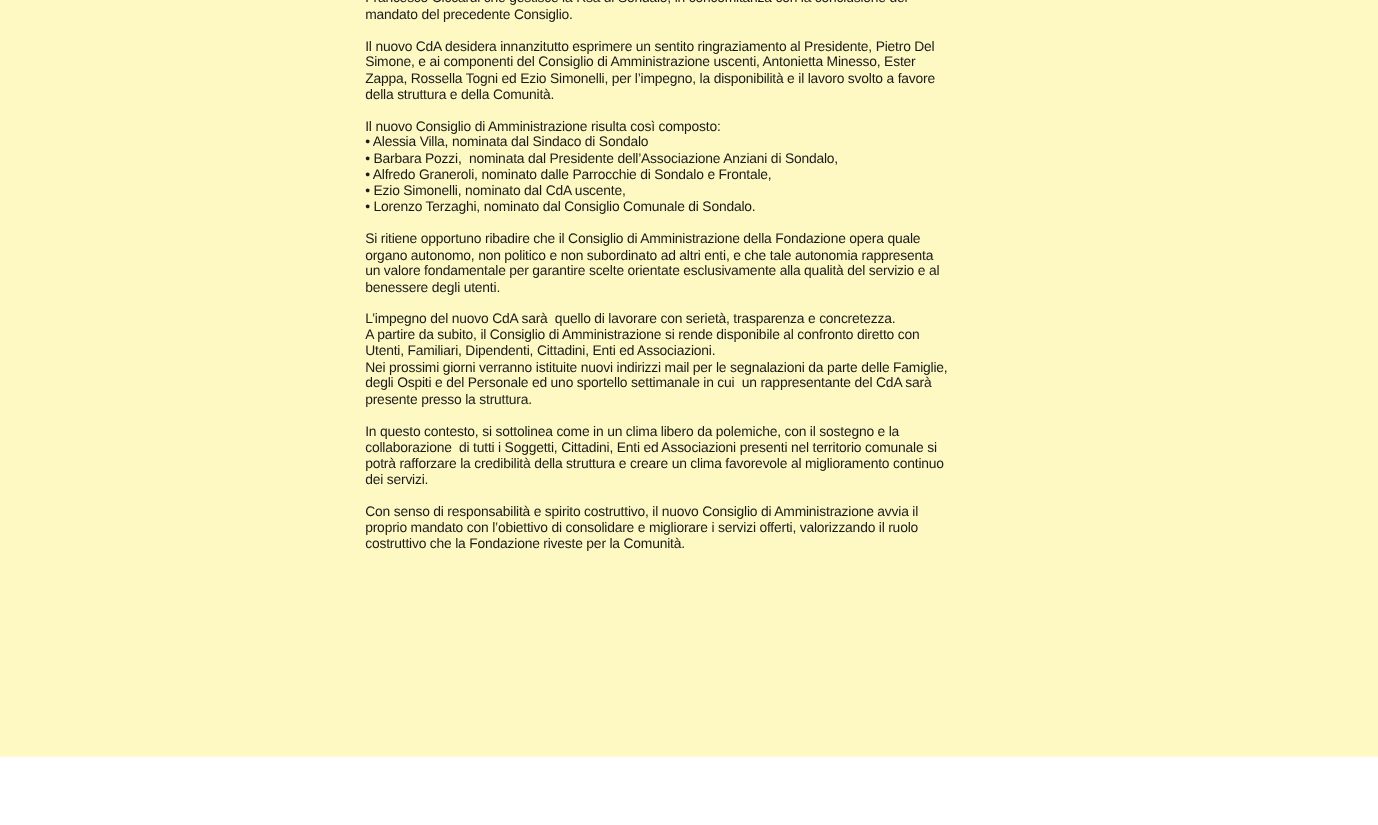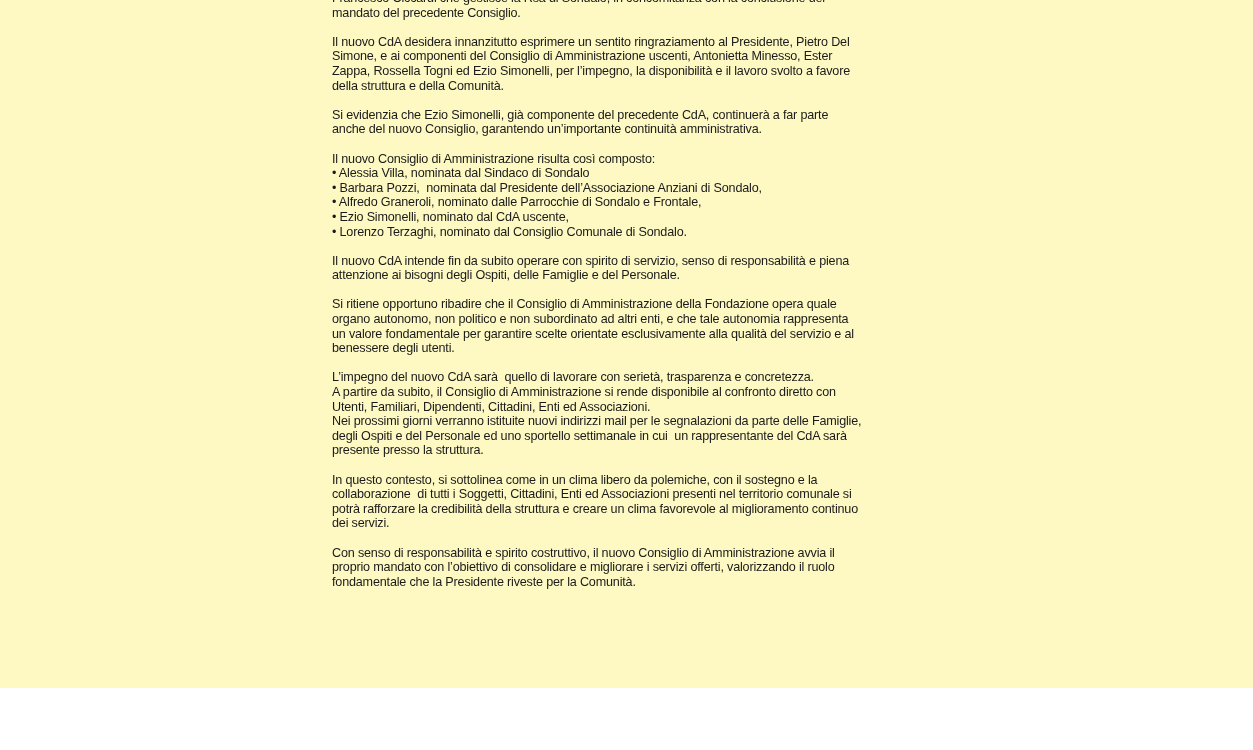--- a/index.html
+++ b/index.html
@@ -35,41 +35,37 @@
 <body>
 
 <div class="page">
   <div class="article">
     <p class="para">Francesco Ciccardi che gestisce la Rsa di Sondalo, in concomitanza con la conclusione del
 mandato del precedente Consiglio.</p>
     <p class="para">Il nuovo CdA desidera innanzitutto esprimere un sentito ringraziamento al Presidente, Pietro Del
 Simone, e ai componenti del Consiglio di Amministrazione uscenti, Antonietta Minesso, Ester
 Zappa, Rossella Togni ed Ezio Simonelli, per l’impegno, la disponibilità e il lavoro svolto a favore
 della struttura e della Comunità.</p>
-    <p class="para">Si evidenzia che Ezio Simonelli, già componente del precedente CdA, continuerà a far parte
-anche del nuovo Consiglio, garantendo un’importante continuità amministrativa.</p>
     <p class="para">Il nuovo Consiglio di Amministrazione risulta così composto:
 • Alessia Villa, nominata dal Sindaco di Sondalo
 • Barbara Pozzi,  nominata dal Presidente dell’Associazione Anziani di Sondalo,
 • Alfredo Graneroli, nominato dalle Parrocchie di Sondalo e Frontale,
 • Ezio Simonelli, nominato dal CdA uscente,
 • Lorenzo Terzaghi, nominato dal Consiglio Comunale di Sondalo.</p>
-    <p class="para">Il nuovo CdA intende fin da subito operare con spirito di servizio, senso di responsabilità e piena
-attenzione ai bisogni degli Ospiti, delle Famiglie e del Personale.</p>
     <p class="para">Si ritiene opportuno ribadire che il Consiglio di Amministrazione della Fondazione opera quale
 organo autonomo, non politico e non subordinato ad altri enti, e che tale autonomia rappresenta
 un valore fondamentale per garantire scelte orientate esclusivamente alla qualità del servizio e al
 benessere degli utenti.</p>
     <p class="para">L’impegno del nuovo CdA sarà  quello di lavorare con serietà, trasparenza e concretezza.
 A partire da subito, il Consiglio di Amministrazione si rende disponibile al confronto diretto con
 Utenti, Familiari, Dipendenti, Cittadini, Enti ed Associazioni.
 Nei prossimi giorni verranno istituite nuovi indirizzi mail per le segnalazioni da parte delle Famiglie,
 degli Ospiti e del Personale ed uno sportello settimanale in cui  un rappresentante del CdA sarà
 presente presso la struttura.</p>
     <p class="para">In questo contesto, si sottolinea come in un clima libero da polemiche, con il sostegno e la
 collaborazione  di tutti i Soggetti, Cittadini, Enti ed Associazioni presenti nel territorio comunale si
 potrà rafforzare la credibilità della struttura e creare un clima favorevole al miglioramento continuo
 dei servizi.</p>
     <p class="para">Con senso di responsabilità e spirito costruttivo, il nuovo Consiglio di Amministrazione avvia il
 proprio mandato con l’obiettivo di consolidare e migliorare i servizi offerti, valorizzando il ruolo
-fondamentale che la Presidente riveste per la Comunità.</p>
+costruttivo che la Fondazione riveste per la Comunità.</p>
   </div>
 </div>
 
 </body></html>

